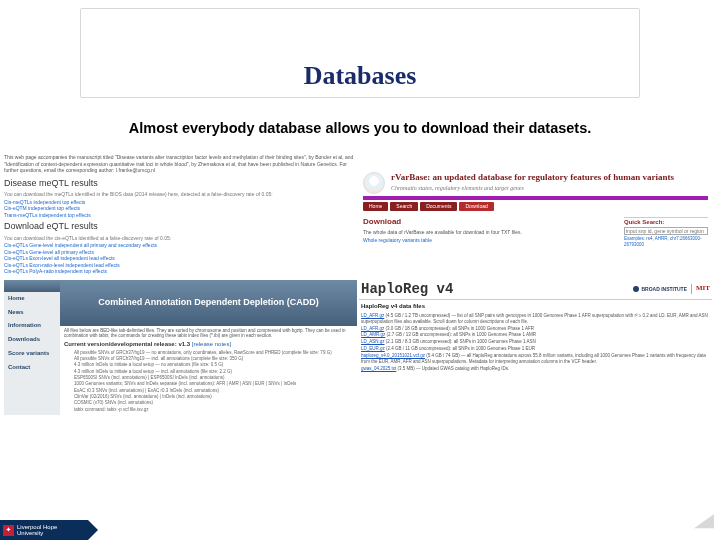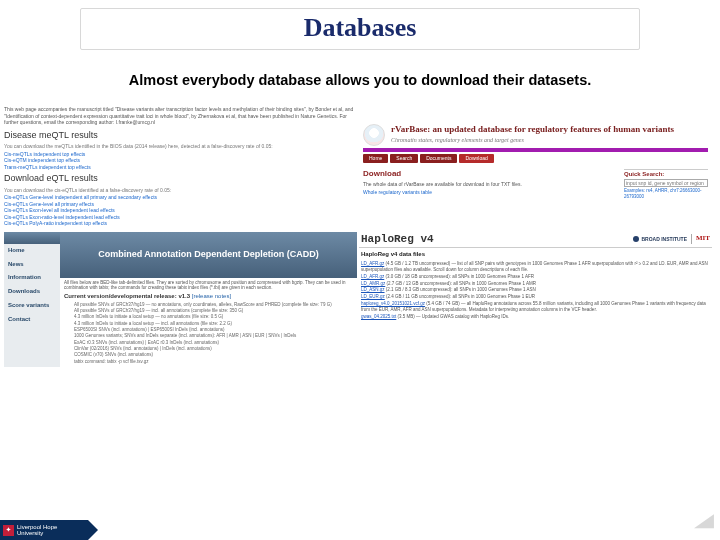--- a/index.html
+++ b/index.html
@@ -1,19 +1,19 @@
 <!DOCTYPE html>
 <html><head>
 <meta charset="utf-8">
 <style>
   * { box-sizing: border-box; margin: 0; padding: 0; }
   body { width: 720px; height: 540px; background: #fff; font-family: Arial, sans-serif; position: relative; overflow: hidden; }
 
   .title-box { margin: 8px auto 0; width: 560px; border: 1px solid #d8d8d8; border-radius: 2px; padding: 4px 0 6px; text-align: center; }
-  .title-box h1 { font-family: Georgia, 'Times New Roman', serif; font-weight: bold; color: #1a2b6b; font-size: 26px; }
+  .title-box h1 { font-family: Georgia, 'Times New Roman', serif; font-weight: bold; color: #1a2b6b; font-size: 26px; margin-top: 48px; }
 
   .subtitle { text-align: center; font-weight: bold; font-size: 14.5px; margin: 22px 0 18px; color: #000; }
 
   .grid { display: grid; grid-template-columns: 1fr 1fr; grid-template-rows: auto auto; gap: 2px; padding: 0 8px 0 4px; }
 
   .panel { font-size: 6px; line-height: 1.3; color: #666; }
 
   
   .bios h2 { font-family: Arial; font-size: 13px; font-weight: normal; color: #333; margin: 0 0 2px; }
   .bios .intro { font-size: 5px; color: #555; margin-bottom: 4px; }
@@ -51,21 +51,21 @@
   .cadd .main .body { padding: 2px 4px; color: #555; }
   .cadd .main .intro { font-size: 4.5px; margin-bottom: 2px; }
   .cadd .main .rel { font-weight: bold; font-size: 6px; color: #333; }
   .cadd .main .rel a { color: #2a66aa; font-weight: normal; }
   .cadd .main ul { list-style: disc; padding-left: 10px; }
   .cadd .main li { font-size: 4.5px; color: #666; margin: 0.5px 0; white-space: nowrap; overflow: hidden; }
 
   
   .haplo { }
   .haplo .top { display: flex; justify-content: space-between; align-items: center; border-bottom: 1px solid #ccc; padding: 0 2px 1px; }
-  .haplo .top .name { font-family: 'Courier New', monospace; font-weight: bold; font-size: 11px; color: #333; }
+  .haplo .top .name { font-family: 'Courier New', monospace; font-weight: bold; font-size: 14px; color: #333; }
   .haplo .top .logos { display: flex; gap: 4px; align-items: center; }
   .haplo .top .broad { font-size: 5px; color: #263a5a; font-weight: bold; }
   .haplo .top .broad::before { content:''; display:inline-block; width:6px; height:6px; background:#26406a; border-radius:50%; margin-right:2px; vertical-align:middle; }
   .haplo .top .mit { font-family: serif; font-weight: bold; color: #b01818; font-size: 7px; border-left:1px solid #aaa; padding-left:4px; }
   .haplo .body { padding: 3px 2px; }
   .haplo .body h4 { font-size: 6px; color: #222; margin-bottom: 2px; font-family: Arial; }
   .haplo .body p { font-size: 4.5px; color: #555; margin: 1px 0; }
   .haplo .body p .lk { color: #1a55bb; text-decoration: underline; }
 
   

